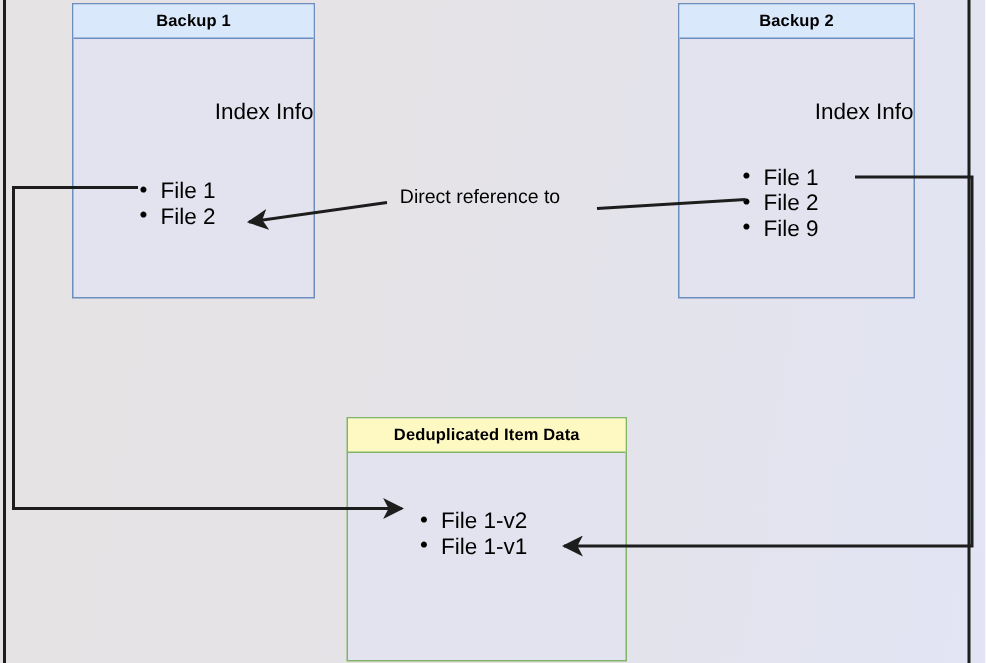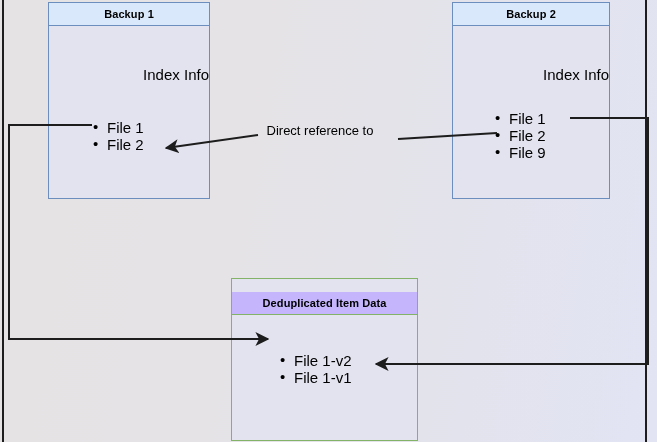--- a/index.html
+++ b/index.html
@@ -44,23 +44,22 @@
     border-bottom: 1px solid #6c8ebf;
     display: flex;
     align-items: center;
     justify-content: center;
     font-size: 11px;
     font-weight: bold;
     color: #000000;
     letter-spacing: 0.1px;
   }
   .node.green > .node-header {
-    background: #c4b5fd;
+    background: #fef9c3;
     border-bottom-color: #82b366;
-    margin-top: 13px;
   }
 
   .node-body {
     position: relative;
     width: 100%;
   }
 
   .index-label {
     position: absolute;
     left: 0;

